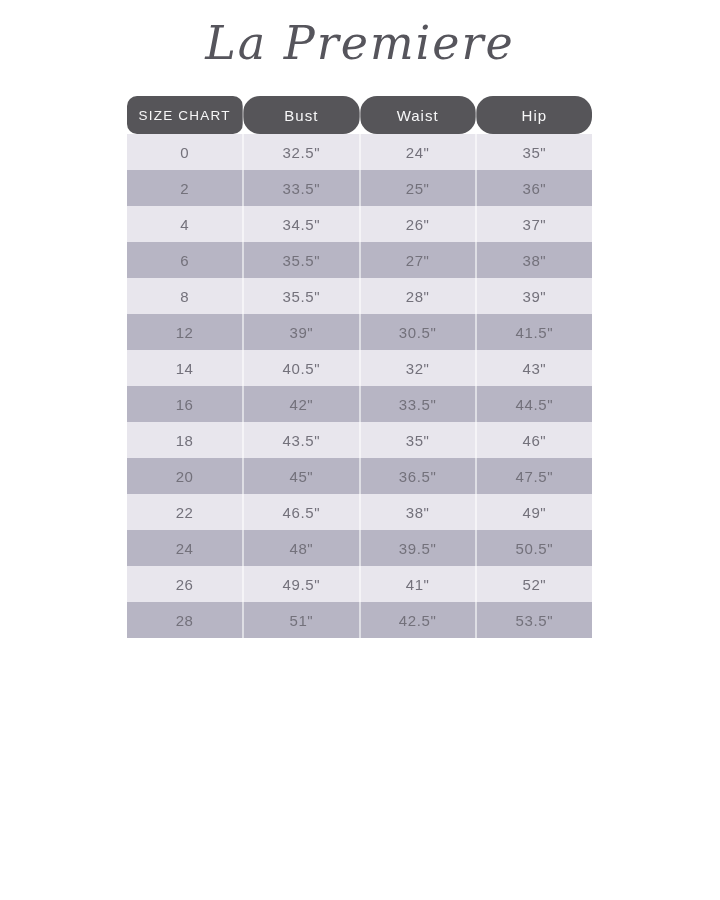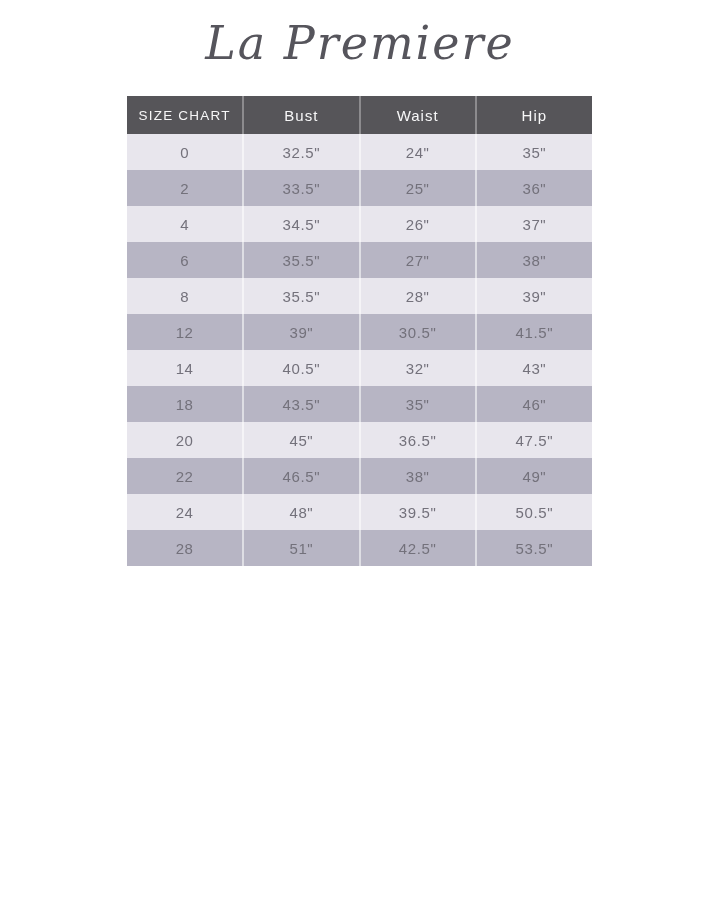--- a/index.html
+++ b/index.html
@@ -34,22 +34,22 @@
     table-layout:fixed;
   }
   table.size-chart thead th {
     background:#565559;
     color:#f7f7f8;
     height:38px;
     font-weight:normal;
     text-align:center;
     vertical-align:middle;
   }
-  th.hdr-size { font-size:13.5px; letter-spacing:1.2px; }
-  th.hdr-measure { font-size:15px; letter-spacing:1px; }
+  th.hdr-size { font-size:13.5px; letter-spacing:1.2px;border-radius:10px; }
+  th.hdr-measure { font-size:15px; letter-spacing:1px;border-radius:17px; }
   table.size-chart tbody td {
     height:36px;
     text-align:center;
     vertical-align:middle;
     font-size:15px;
     letter-spacing:0.6px;
     color:#73717b;
   }
   table.size-chart tbody tr:nth-child(odd) td { background:#e8e6ed; }
   table.size-chart tbody tr:nth-child(even) td { background:#b7b5c4; }
@@ -130,20 +130,26 @@
         <td>30.5"</td>
         <td>41.5"</td>
       </tr>
       <tr>
         <td>14</td>
         <td>40.5"</td>
         <td>32"</td>
         <td>43"</td>
       </tr>
       <tr>
+        <td>16</td>
+        <td>42"</td>
+        <td>33.5"</td>
+        <td>44.5"</td>
+      </tr>
+      <tr>
         <td>18</td>
         <td>43.5"</td>
         <td>35"</td>
         <td>46"</td>
       </tr>
       <tr>
         <td>20</td>
         <td>45"</td>
         <td>36.5"</td>
         <td>47.5"</td>
@@ -154,20 +160,26 @@
         <td>38"</td>
         <td>49"</td>
       </tr>
       <tr>
         <td>24</td>
         <td>48"</td>
         <td>39.5"</td>
         <td>50.5"</td>
       </tr>
       <tr>
+        <td>26</td>
+        <td>49.5"</td>
+        <td>41"</td>
+        <td>52"</td>
+      </tr>
+      <tr>
         <td>28</td>
         <td>51"</td>
         <td>42.5"</td>
         <td>53.5"</td>
       </tr>
     </tbody>
   </table>
 
   <div class="footer-logo">
     <div class="logo-name">LUXE REDUX</div>

